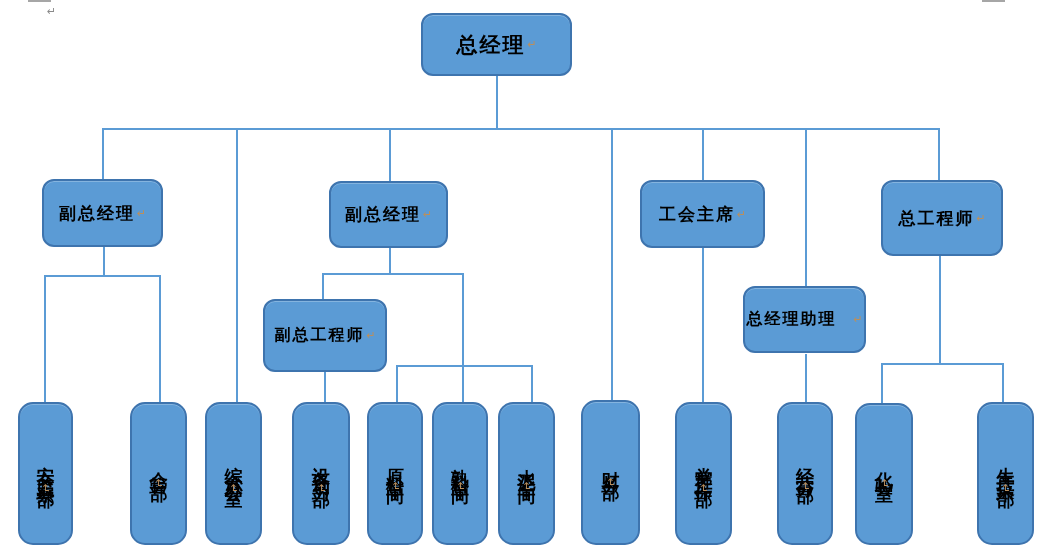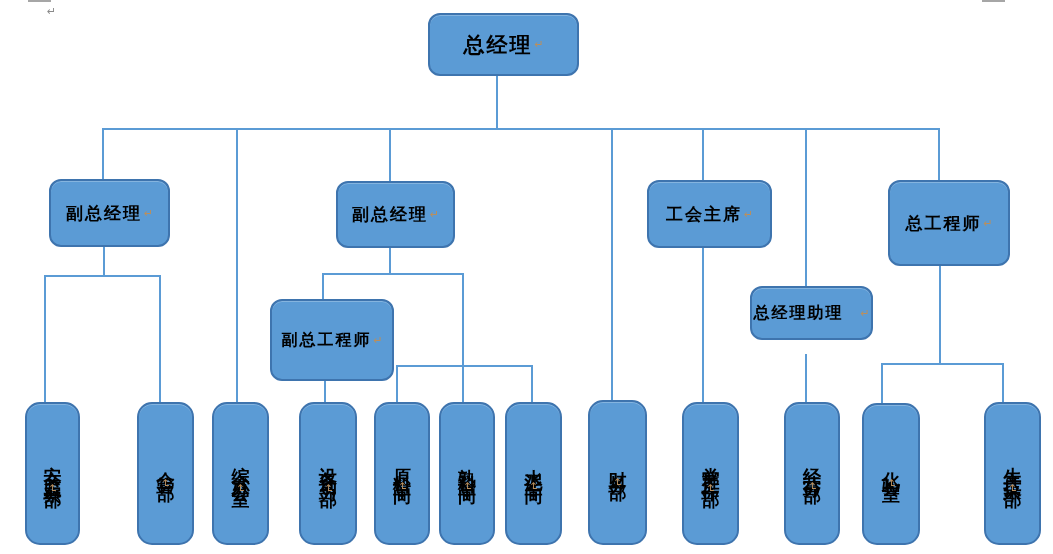--- a/index.html
+++ b/index.html
@@ -21,21 +21,20 @@
     background: var(--node-fill, #5b9bd5);
     border: 2px solid var(--node-border, #3e74ae);
     border-radius: 12px;
     display: flex;
     align-items: center;
     justify-content: center;
     color: #000000;
     font-weight: bold;
     box-shadow: inset 0 1px 0 rgba(255,255,255,0.25);
     cursor: default;
-    margin-left: 7px;
   }
   .org-node.horizontal .lbl {
     letter-spacing: 2px;
     white-space: nowrap;
   }
   .org-node.vertical {
     border-radius: 15px;
     writing-mode: vertical-rl;
     text-orientation: upright;
   }
@@ -120,29 +119,29 @@
     <span class="mark">↵</span>
   </div>
     <div class="org-node horizontal" style="left: 329px; top: 181px; width: 119px; height: 67px; font-size: 17px;">
     <span class="lbl">副总经理</span>
     <span class="mark">↵</span>
   </div>
     <div class="org-node horizontal" style="left: 640px; top: 180px; width: 125px; height: 68px; font-size: 17px; text-align: right;">
     <span class="lbl">工会主席</span>
     <span class="mark">↵</span>
   </div>
-    <div class="org-node horizontal" style="left: 881px; top: 180px; width: 122px; height: 86px; font-size: 17px;">
+    <div class="org-node horizontal" style="left: 881px; top: 180px; width: 122px; height: 76px; font-size: 17px;">
     <span class="lbl">总工程师</span>
     <span class="mark">↵</span>
   </div>
-    <div class="org-node horizontal" style="left: 263px; top: 299px; width: 124px; height: 82px; font-size: 16px;">
+    <div class="org-node horizontal" style="left: 263px; top: 299px; width: 124px; height: 73px; font-size: 16px;">
     <span class="lbl">副总工程师</span>
     <span class="mark">↵</span>
   </div>
-    <div class="org-node horizontal" style="left: 743px; top: 286px; width: 123px; height: 54px; font-size: 16px; gap: 15px;">
+    <div class="org-node horizontal" style="left: 743px; top: 286px; width: 123px; height: 67px; font-size: 16px; gap: 15px;">
     <span class="lbl">总经理助理</span>
     <span class="mark">↵</span>
   </div>
     <div class="org-node vertical" style="left: 18px; top: 402px; width: 55px; height: 143px; font-size: 18px;">
     <span class="lbl">安全监察部</span>
     <span class="mark">↵</span>
   </div>
     <div class="org-node vertical" style="left: 130px; top: 402px; width: 57px; height: 143px; font-size: 18px;">
     <span class="lbl">企管部</span>
     <span class="mark">↵</span>

